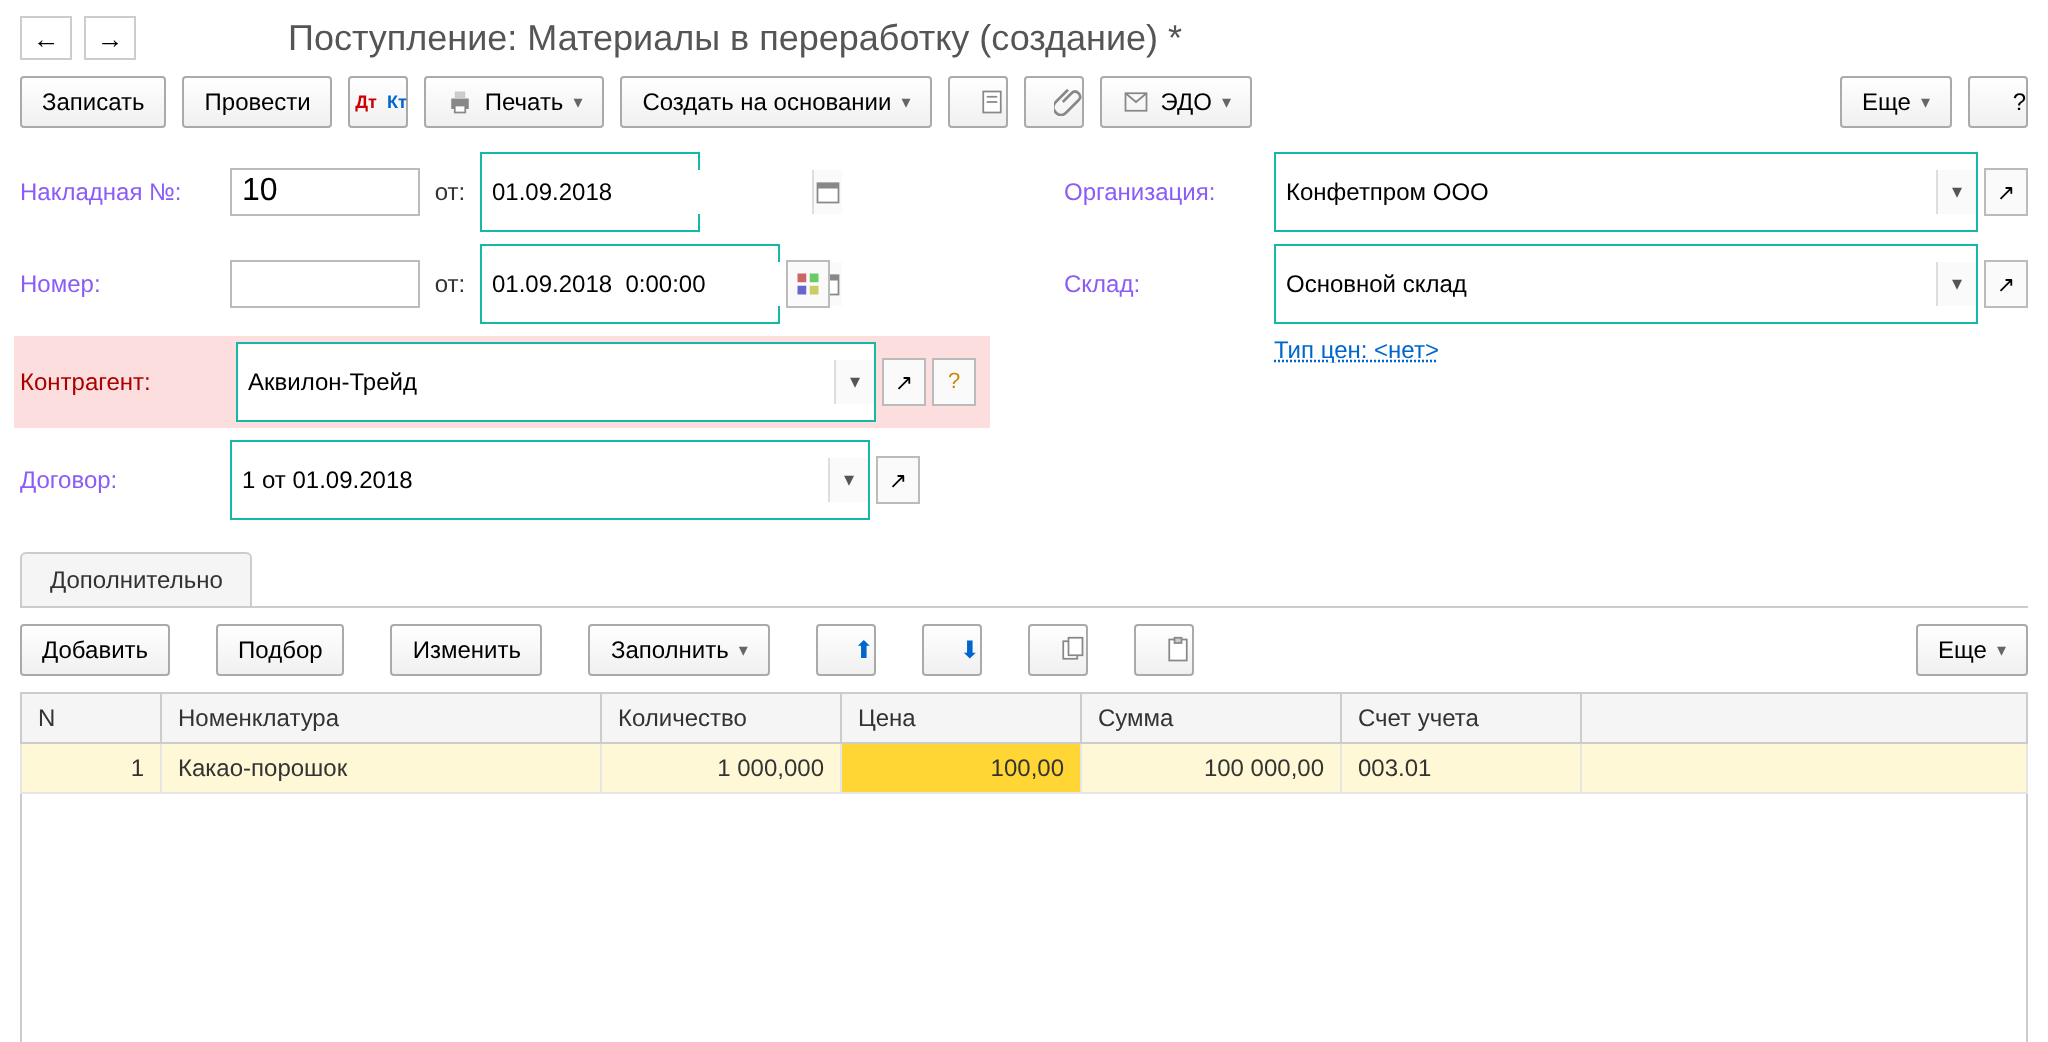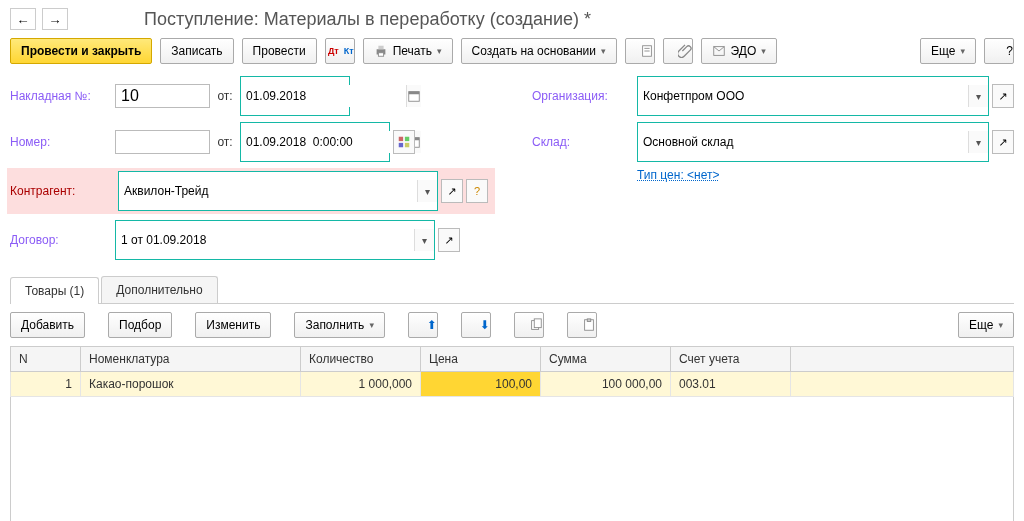--- a/index.html
+++ b/index.html
@@ -44,21 +44,20 @@
 </head>
 <body>
 
 <div class="nav-row">
   <button class="nav-btn">←</button>
   <button class="nav-btn">→</button>
   <span class="title">Поступление: Материалы в переработку (создание) *</span>
 </div>
 
 <div class="toolbar">
-  <button class="btn btn-primary">Провести и закрыть</button>
   <button class="btn">Записать</button>
   <button class="btn">Провести</button>
   <button class="btn btn-icon">
       <span style="color:#c00;font-size:9px;font-weight:bold">Дт</span>
       <span style="color:#06c;font-size:9px;font-weight:bold">Кт</span>
     </button>
   <button class="btn">
     <svg class="icon-svg" viewBox="0 0 16 16">
         <rect x="3" y="6" width="10" height="6" fill="#888"></rect>
         <rect x="5" y="2" width="6" height="4" fill="#ccc"></rect>
@@ -173,21 +172,20 @@
       <button class="ext-btn">↗</button>
     </div>
     <div class="form-row">
       <span class="label"></span>
       <span class="link">Тип цен: &lt;нет&gt;</span>
     </div>
   </div>
 </div>
 
 <div class="tabs">
-  <div class="tab active">Товары (1)</div>
   <div class="tab">Дополнительно</div>
 </div>
 
 <div class="tab-toolbar">
   <button class="btn">Добавить</button>
   <button class="btn">Подбор</button>
   <button class="btn">Изменить</button>
   <button class="btn">
       <span>Заполнить</span>
       <span class="caret">▾</span>

